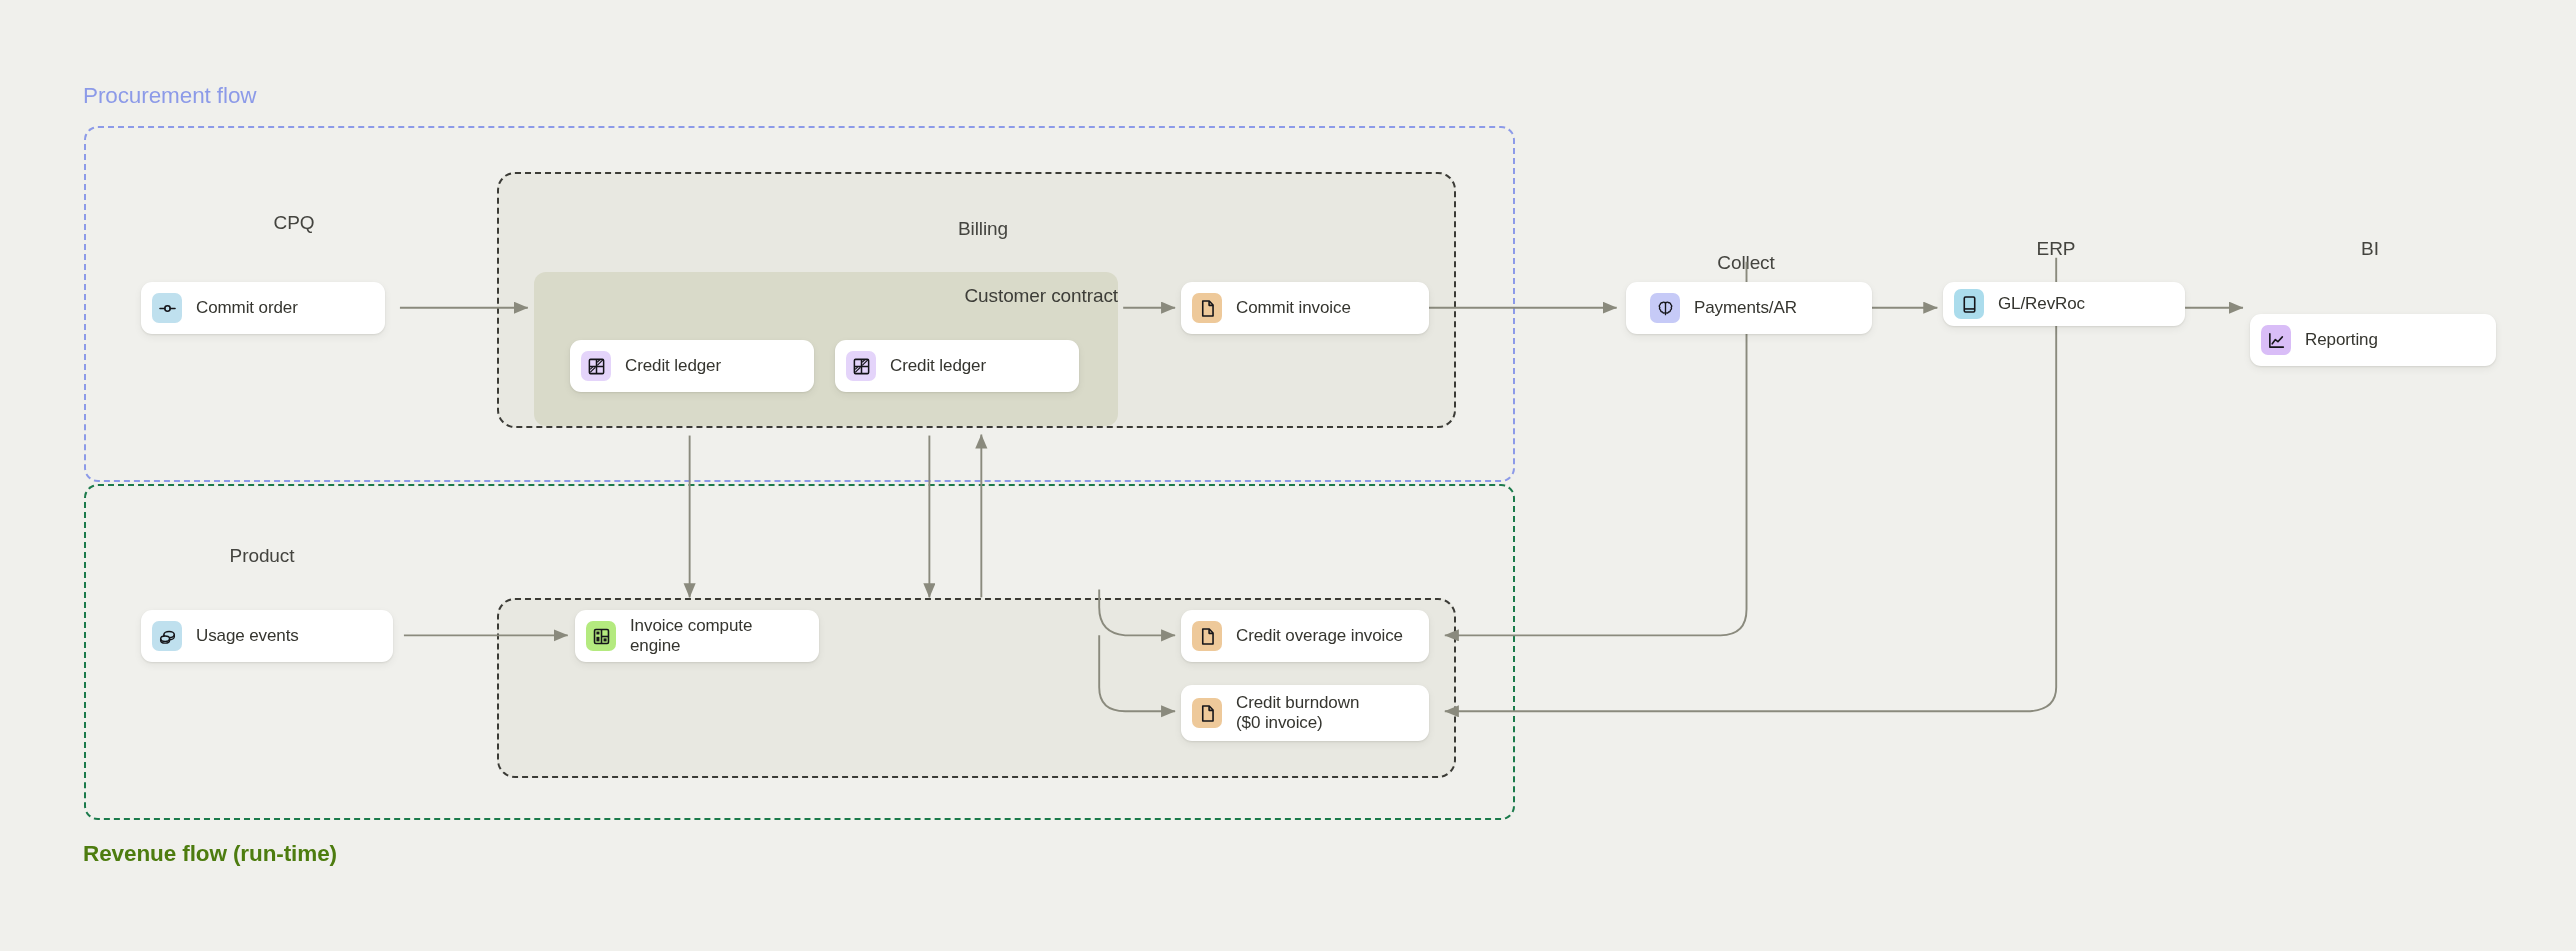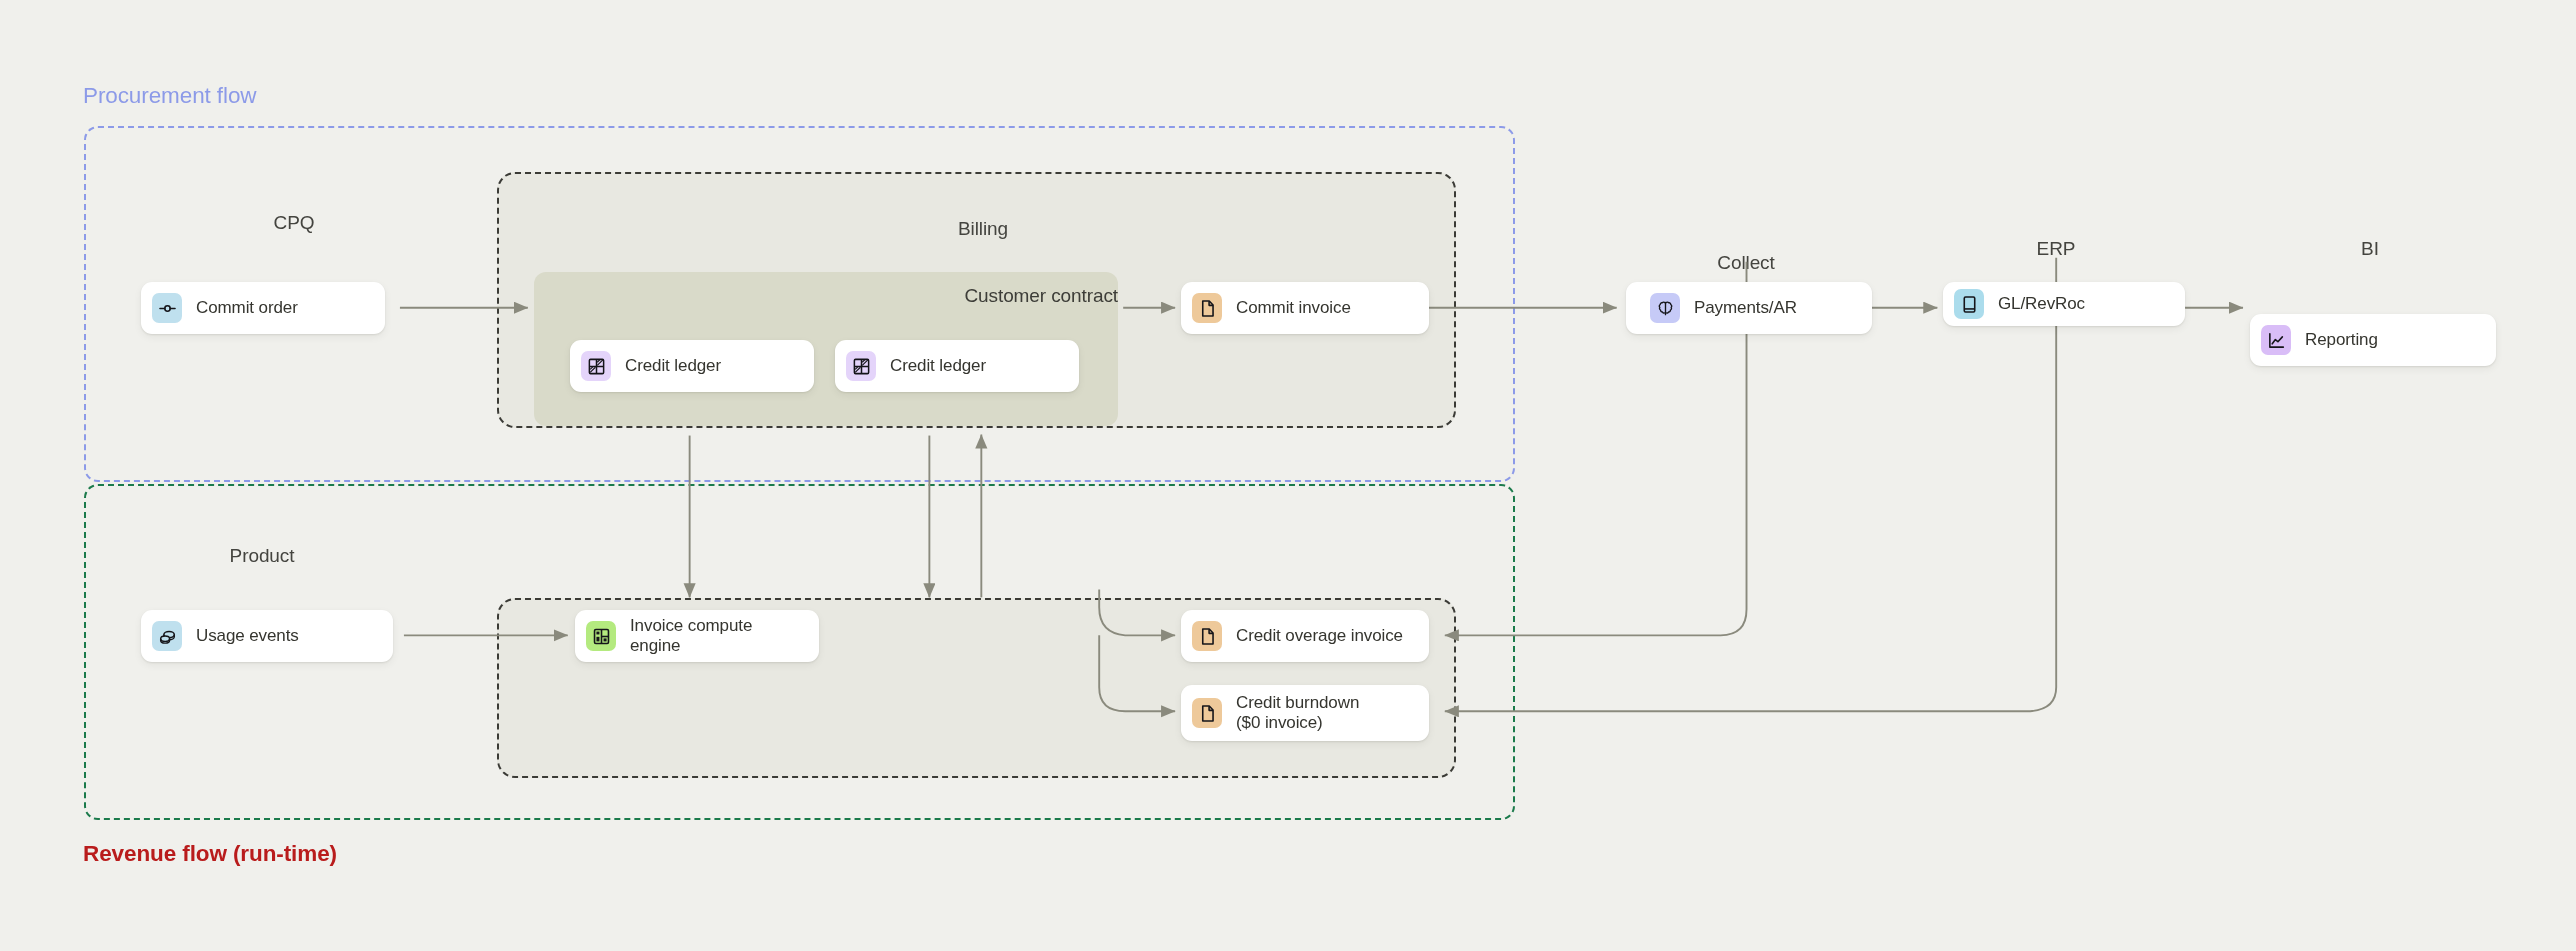--- a/index.html
+++ b/index.html
@@ -42,21 +42,21 @@
     font-size: 22.5px;
     letter-spacing: -0.1px;
   }
   #lane-title-procurement {
     left: 83px; top: 83px;
     color: #8c9ae8;
     font-weight: 400;
   }
   #lane-title-revenue {
     left: 83px; top: 841px;
-    color: #b91c1c;
+    color: #4d7c0f;
     font-weight: 700;
   }
 
   
   .group-box {
     position: absolute;
     box-sizing: border-box;
     border: 2.2px dashed #3b3b36;
     border-radius: 18px;
     background: #e8e8e1;

